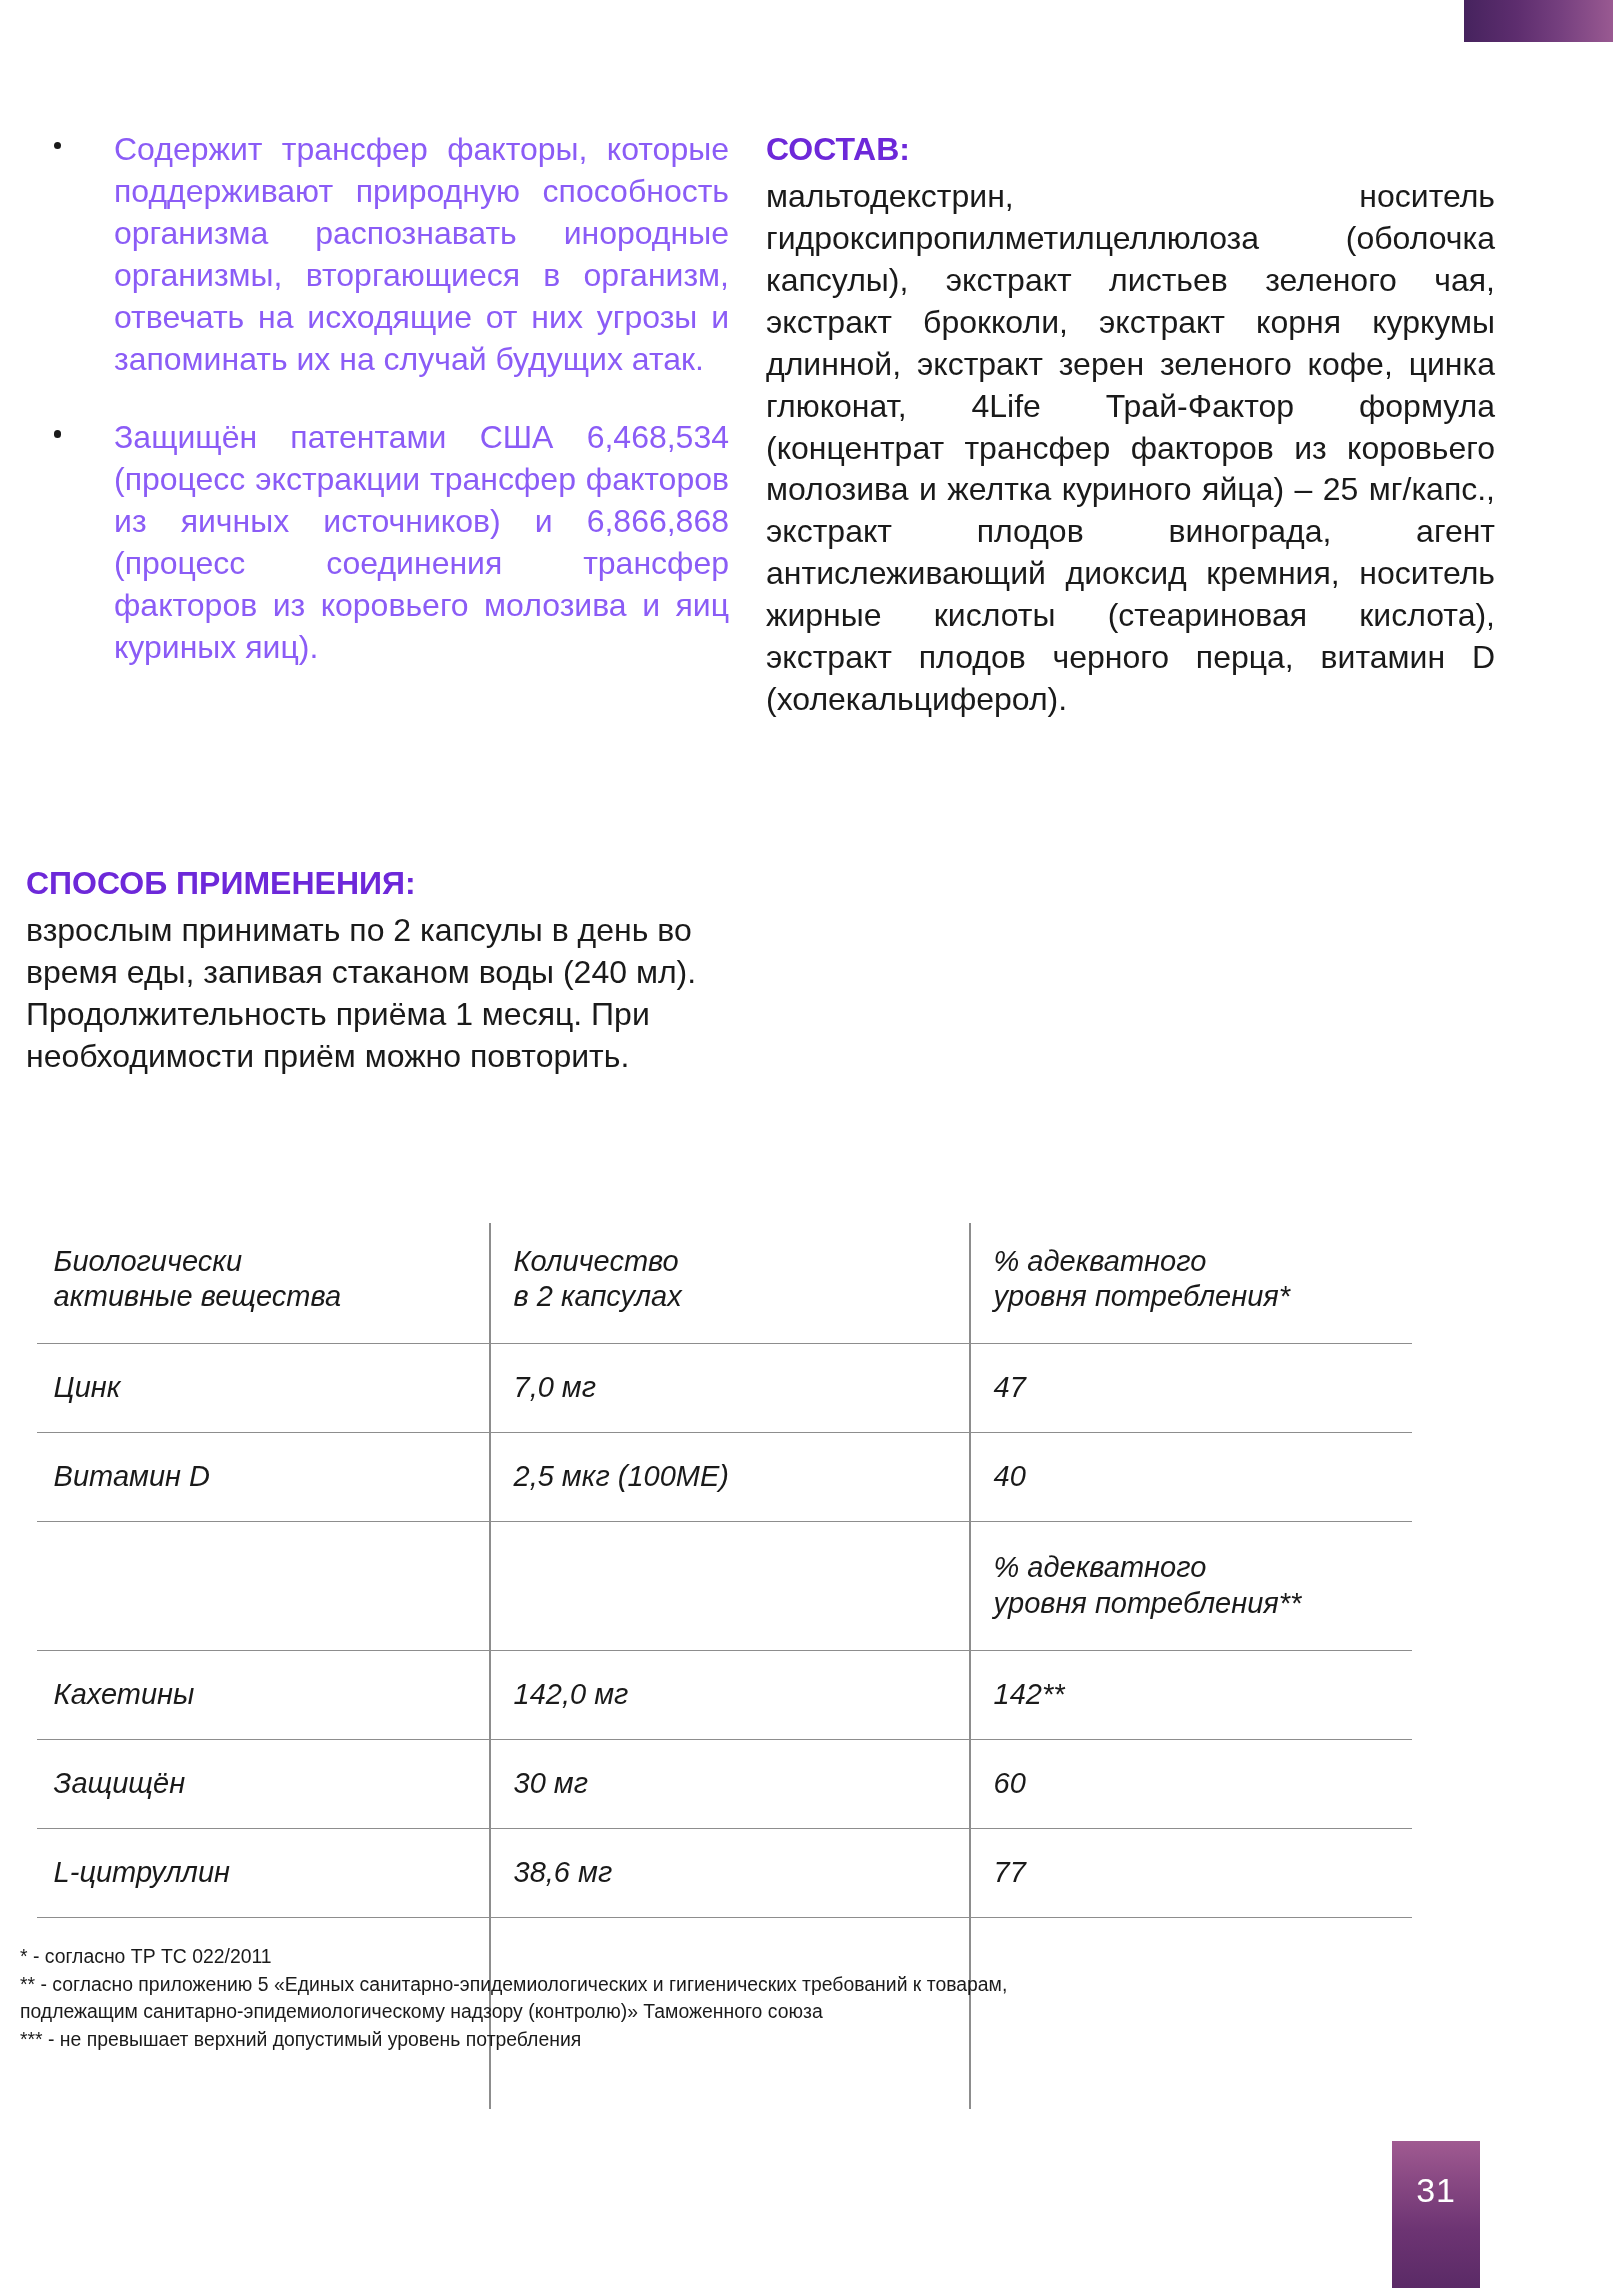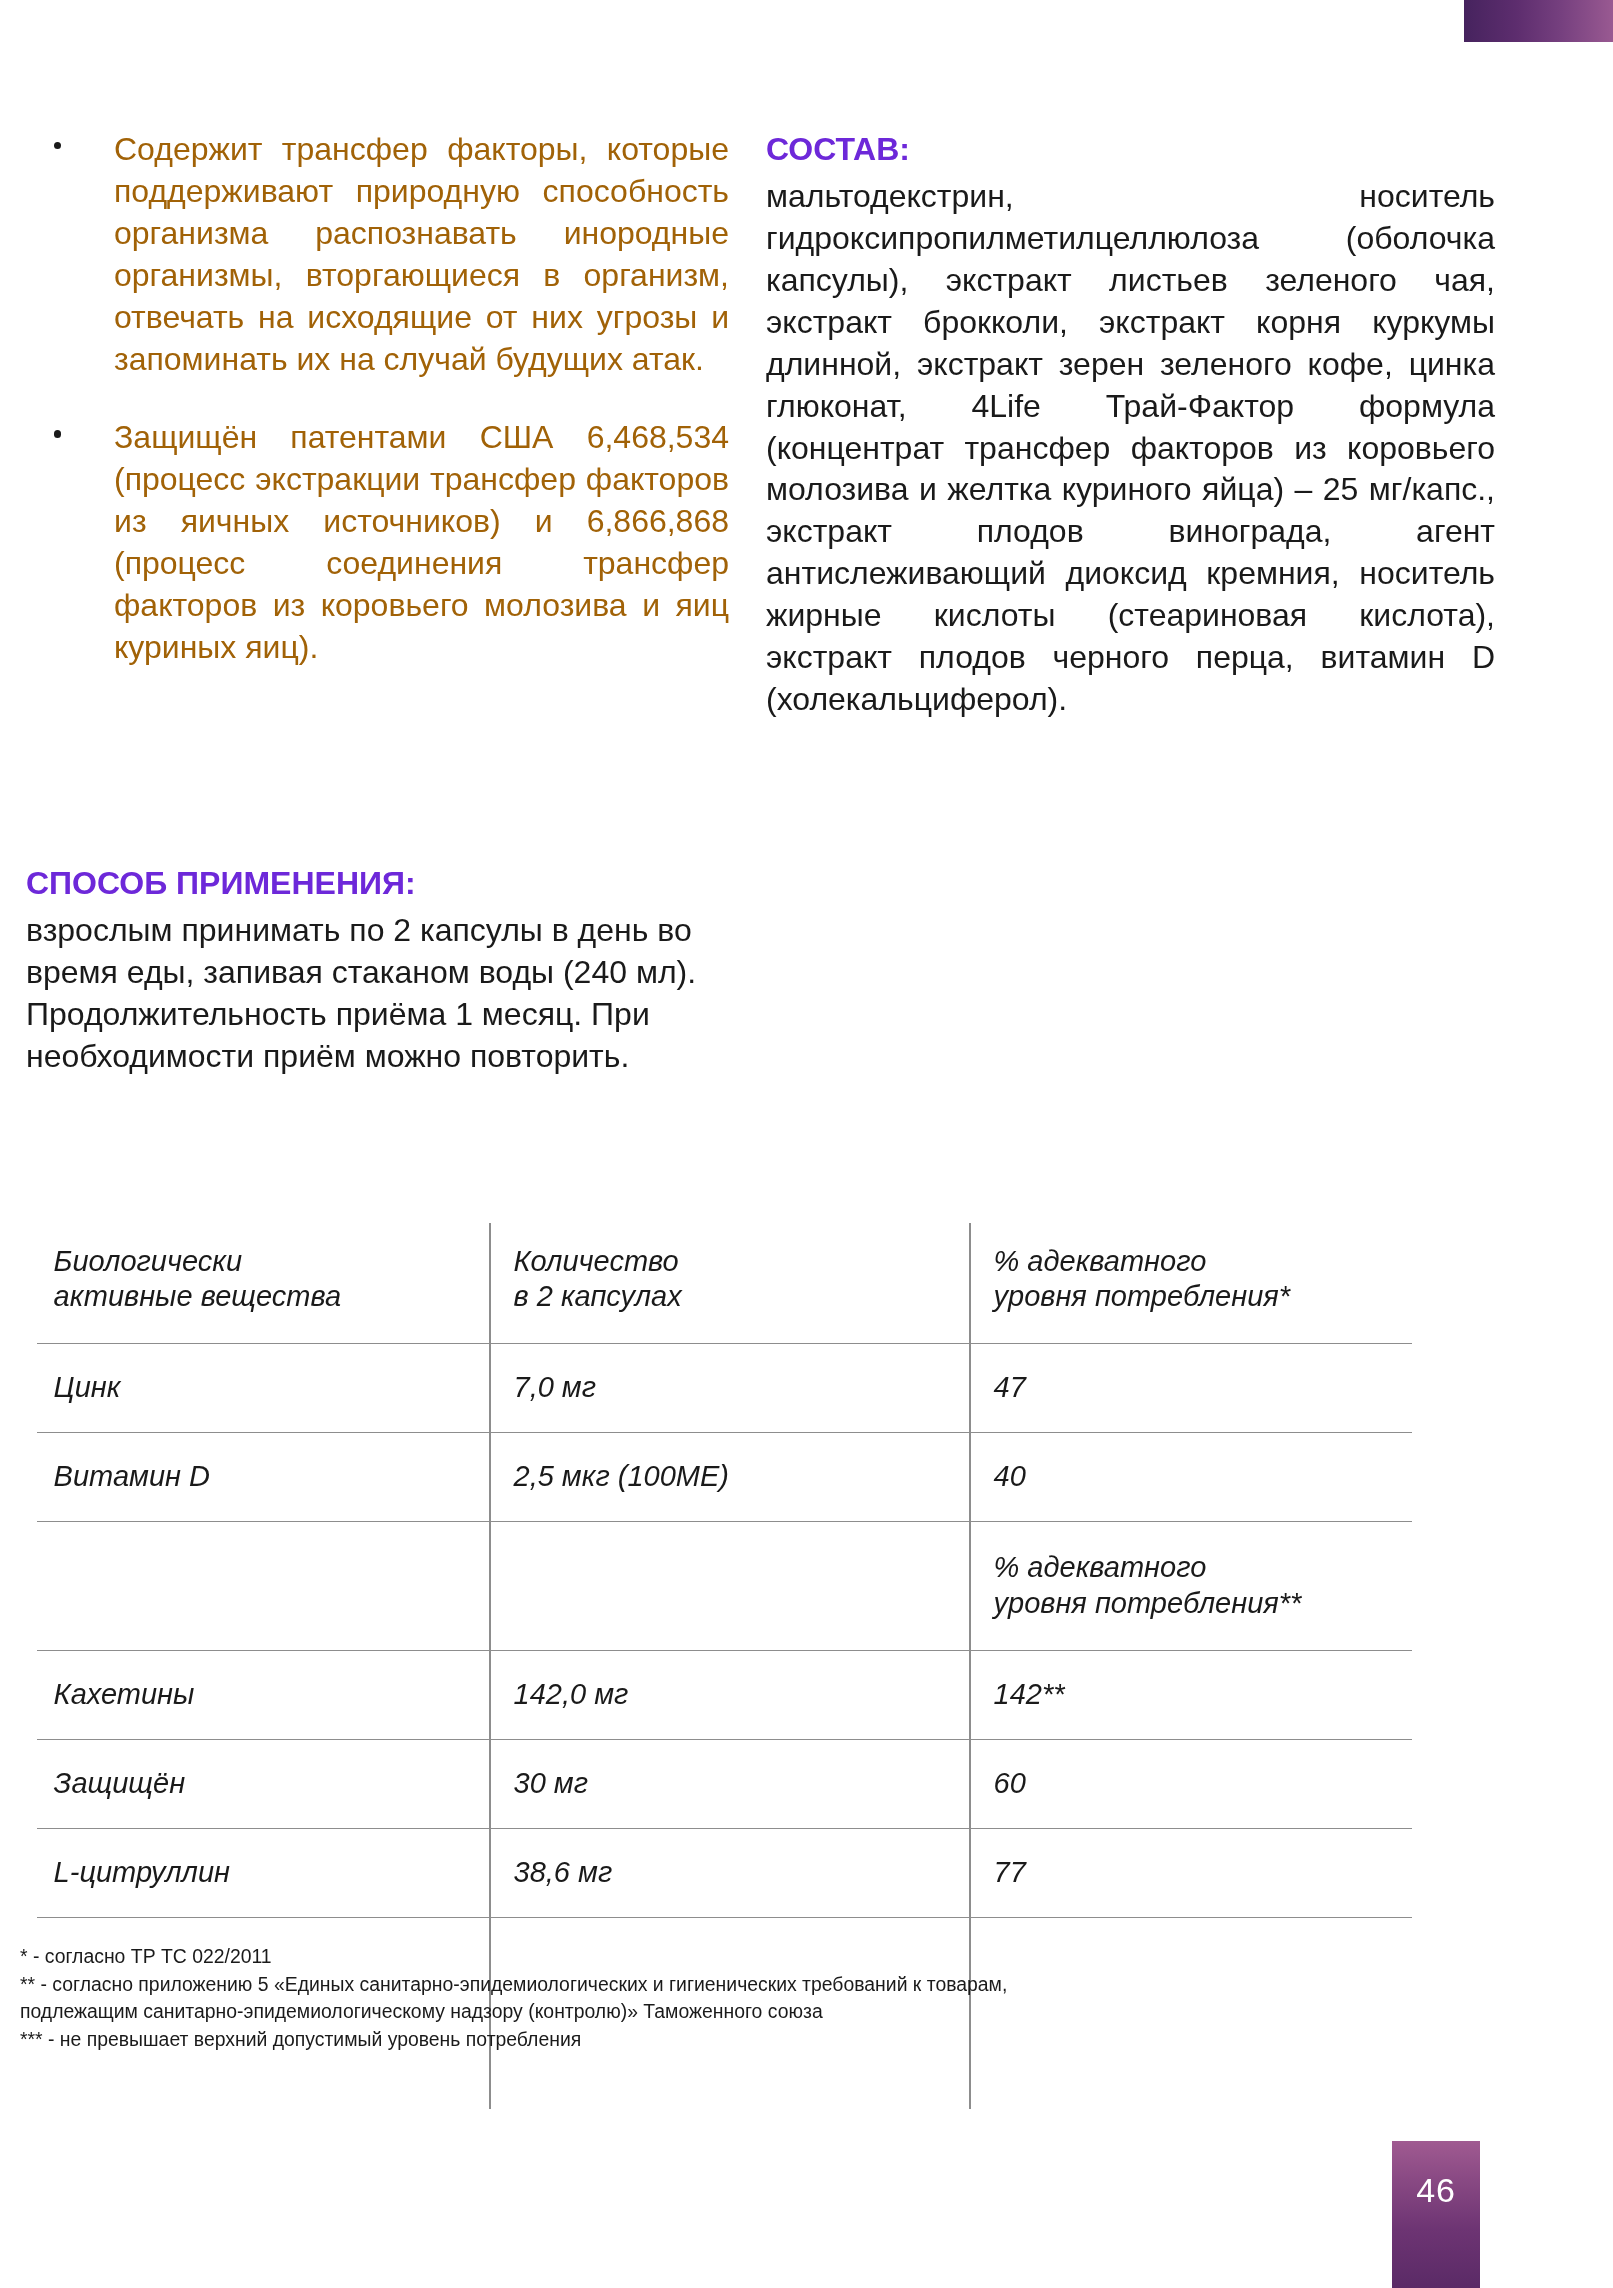--- a/index.html
+++ b/index.html
@@ -71,21 +71,21 @@
     padding: 0;
   }
   .bullet-item {
     position: relative;
     padding-left: 88px;
     margin-bottom: 37px;
     font-size: 32px;
     line-height: 1.31;
     text-align: justify;
     text-justify: inter-word;
-    color: #a16207;
+    color: #8b5cf6;
   }
   .bullet-item:last-child { margin-bottom: 0; }
   .bullet-dot {
     position: absolute;
     left: 28px;
     top: 0.40em;
     width: 7.4px;
     height: 7.4px;
     border-radius: 50%;
     background: #1a1a1a;
@@ -290,17 +290,17 @@
   </div>
 
   <div class="footnotes">
     <div>* - согласно ТР ТС 022/2011</div>
     <div>** - согласно приложению 5 «Единых санитарно-эпидемиологических и гигиенических требований к товарам,</div>
     <div>подлежащим санитарно-эпидемиологическому надзору (контролю)» Таможенного союза</div>
     <div>*** - не превышает верхний допустимый уровень потребления</div>
   </div>
 
   <div class="page-tab">
-    <span class="page-num">46</span>
+    <span class="page-num">31</span>
   </div>
 
 </div>
 
 
 </body></html>

